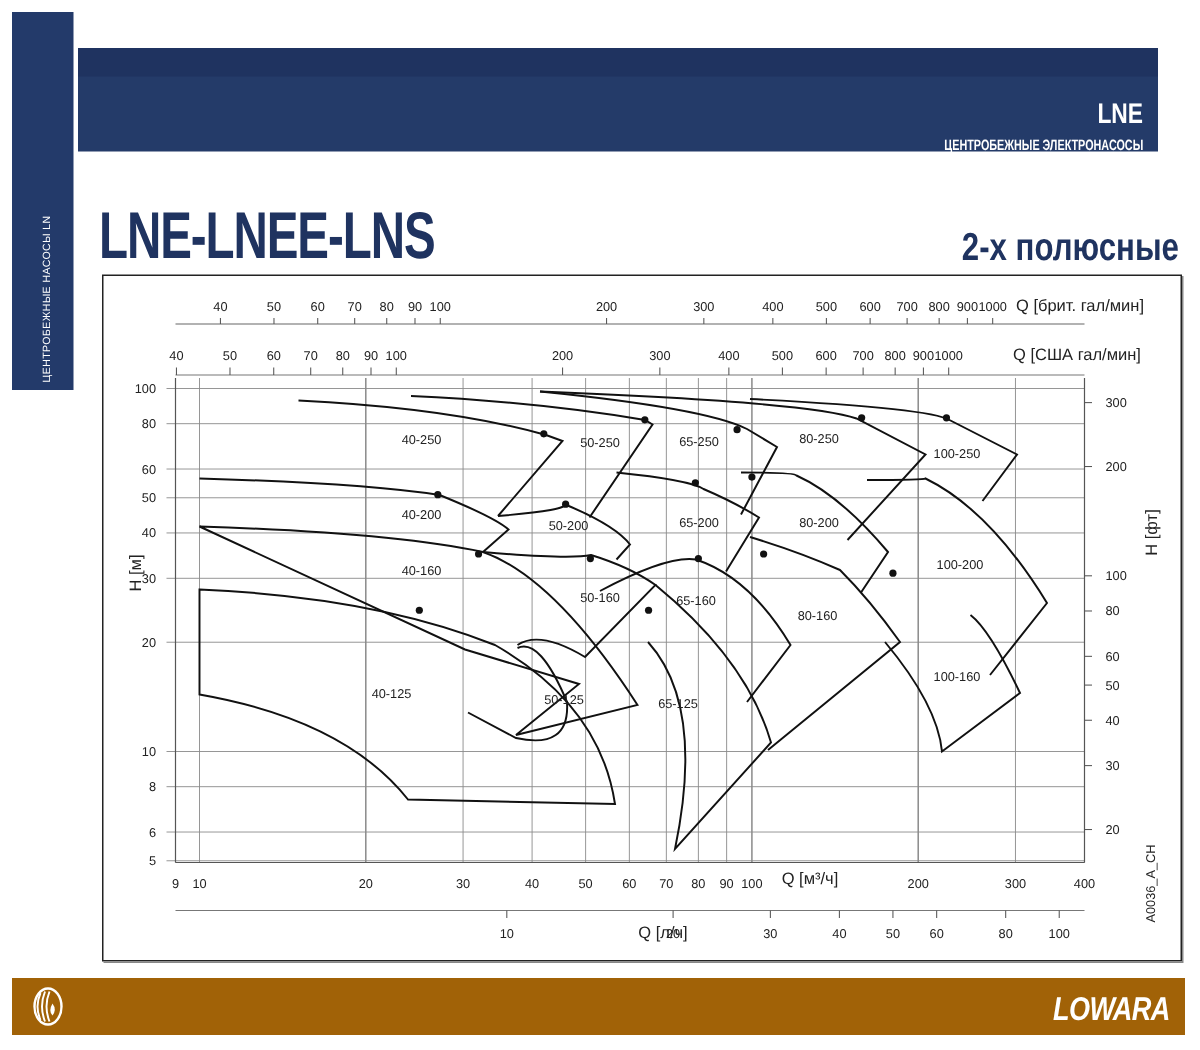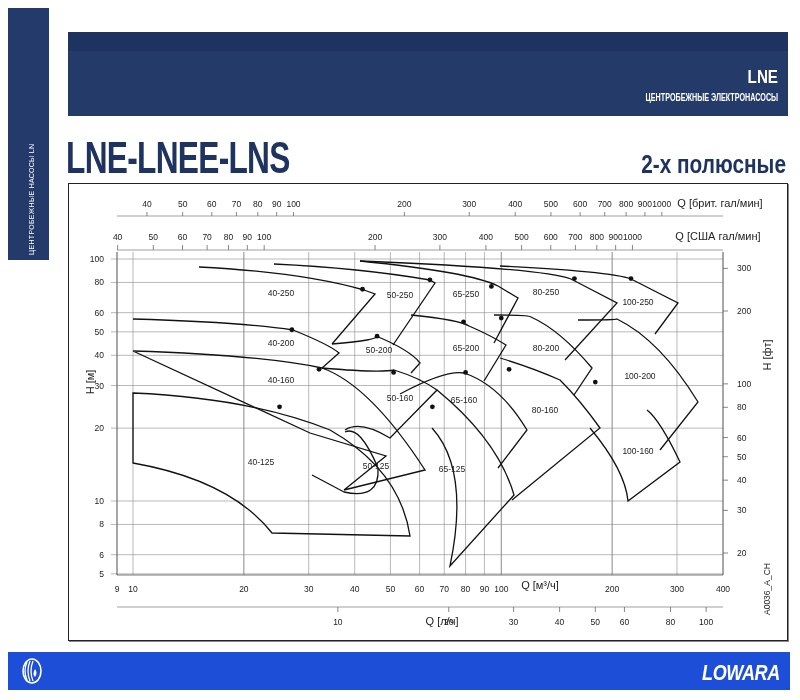--- a/index.html
+++ b/index.html
@@ -1,27 +1,27 @@
 <!DOCTYPE html>
 <html><head>
 <meta charset="utf-8">
 <style>
   html, body { margin: 0; padding: 0; background: #ffffff; }
   body { width: 800px; height: 700px; position: relative; overflow: hidden; font-family: "Liberation Sans", sans-serif; }
   .side-band { position: absolute; left: 8px; top: 8px; width: 41px; height: 252px; background: #233a6a; }
   .side-text { position: absolute; left: 28px; top: 255px; transform-origin: 0 0; transform: rotate(-90deg); color: #ffffff; font-size: 7px; letter-spacing: 0.3px; white-space: nowrap; font-family: "Liberation Sans", sans-serif; }
-  .header-band { position: absolute; left: 68px; top: 32px; width: 720px; height: 84px; background: #243b69; }
+  .header-band { position: absolute; left: 52px; top: 32px; width: 720px; height: 69px; background: #243b69; }
   .header-top { position: absolute; left: 0; top: 0; width: 100%; height: 19px; background: #1f3360; }
   .header-title { position: absolute; right: 10px; top: 34px; color: #ffffff; font-weight: bold; font-size: 19px; font-family: "Liberation Sans", sans-serif; transform: scaleX(0.8); transform-origin: right; }
   .header-subtitle { position: absolute; right: 10px; top: 60px; color: #ffffff; font-weight: bold; font-size: 10px; transform: scaleX(0.72); transform-origin: right; white-space: nowrap; }
   .page-title { position: absolute; left: 66px; top: 133px; color: #1f3360; font-weight: bold; font-size: 44px; letter-spacing: -1px; transform: scaleX(0.72); transform-origin: left; white-space: nowrap; }
   .page-subtitle { position: absolute; right: 14px; top: 149px; color: #1f3360; font-weight: bold; font-size: 26px; transform: scaleX(0.8); transform-origin: right; white-space: nowrap; }
   .chart-frame { position: absolute; left: 68px; top: 183px; width: 720px; height: 458px; border: 1.5px solid #222; box-sizing: border-box; box-shadow: 1px 1px 0 #888; }
   svg#chart { position: absolute; left: 0; top: 0; }
-  .footer-band { position: absolute; left: 8px; top: 652px; width: 782px; height: 38px; background: #1d4ed8; }
+  .footer-band { position: absolute; left: 8px; top: 652px; width: 782px; height: 38px; background: #a16207; }
   .footer-logo { position: absolute; right: 10px; top: 8px; color: #ffffff; font-weight: bold; font-style: italic; font-size: 22px; transform: scaleX(0.82); transform-origin: right; letter-spacing: -0.5px; }
   .footer-mark { position: absolute; left: 10px; top: 5px; width: 28px; height: 28px; }
   .tick { font-family: "Liberation Sans", sans-serif; font-size: 8.5px; fill: #222; }
   .axlabel { font-family: "Liberation Sans", sans-serif; font-size: 11px; fill: #222; }
   .curve-label { font-family: "Liberation Sans", sans-serif; font-size: 8.5px; fill: #222; }
 </style>
 </head>
 <body>
 
 <div class="side-band"></div>

